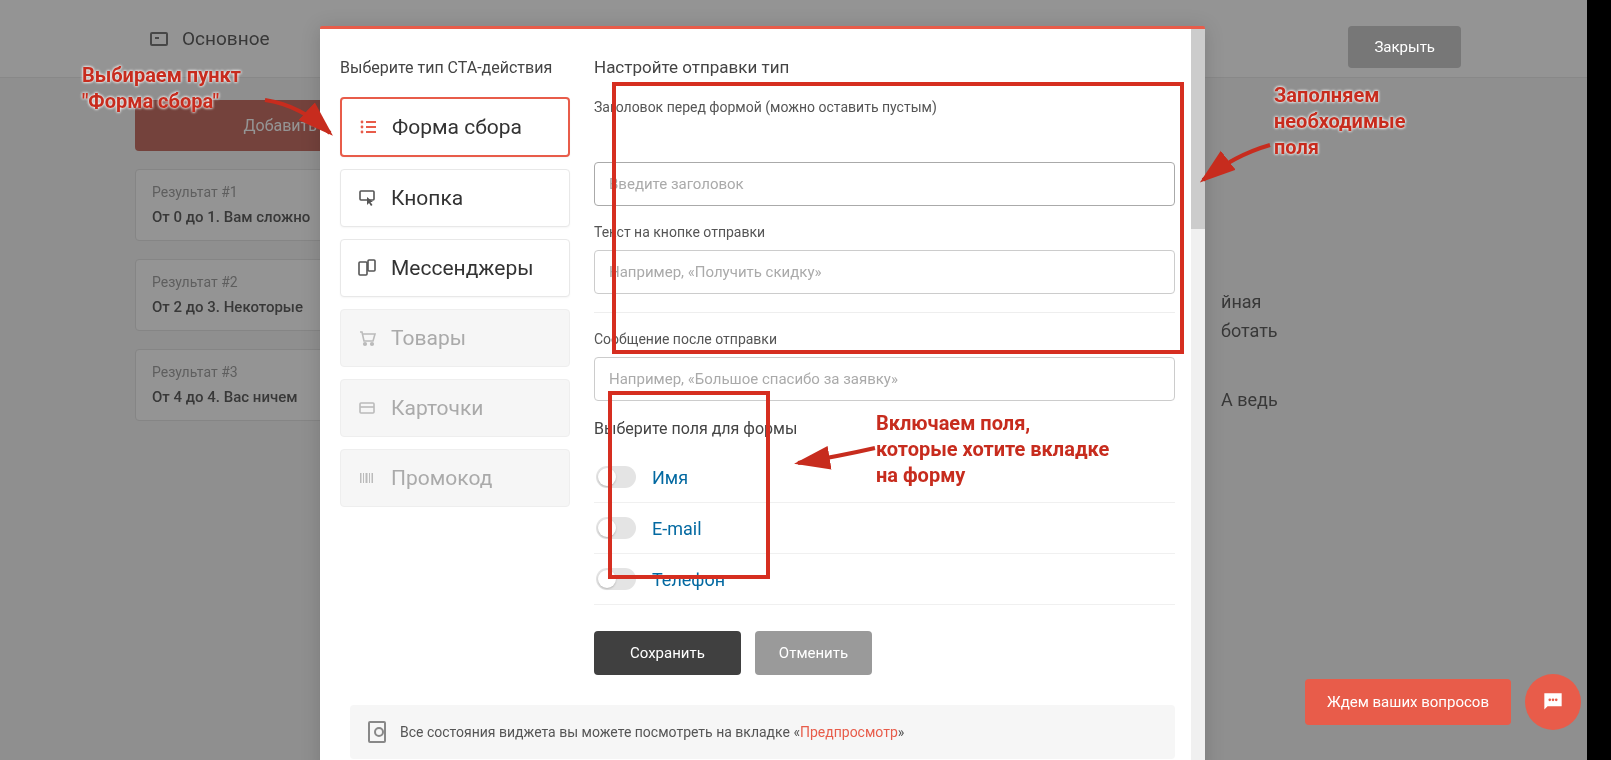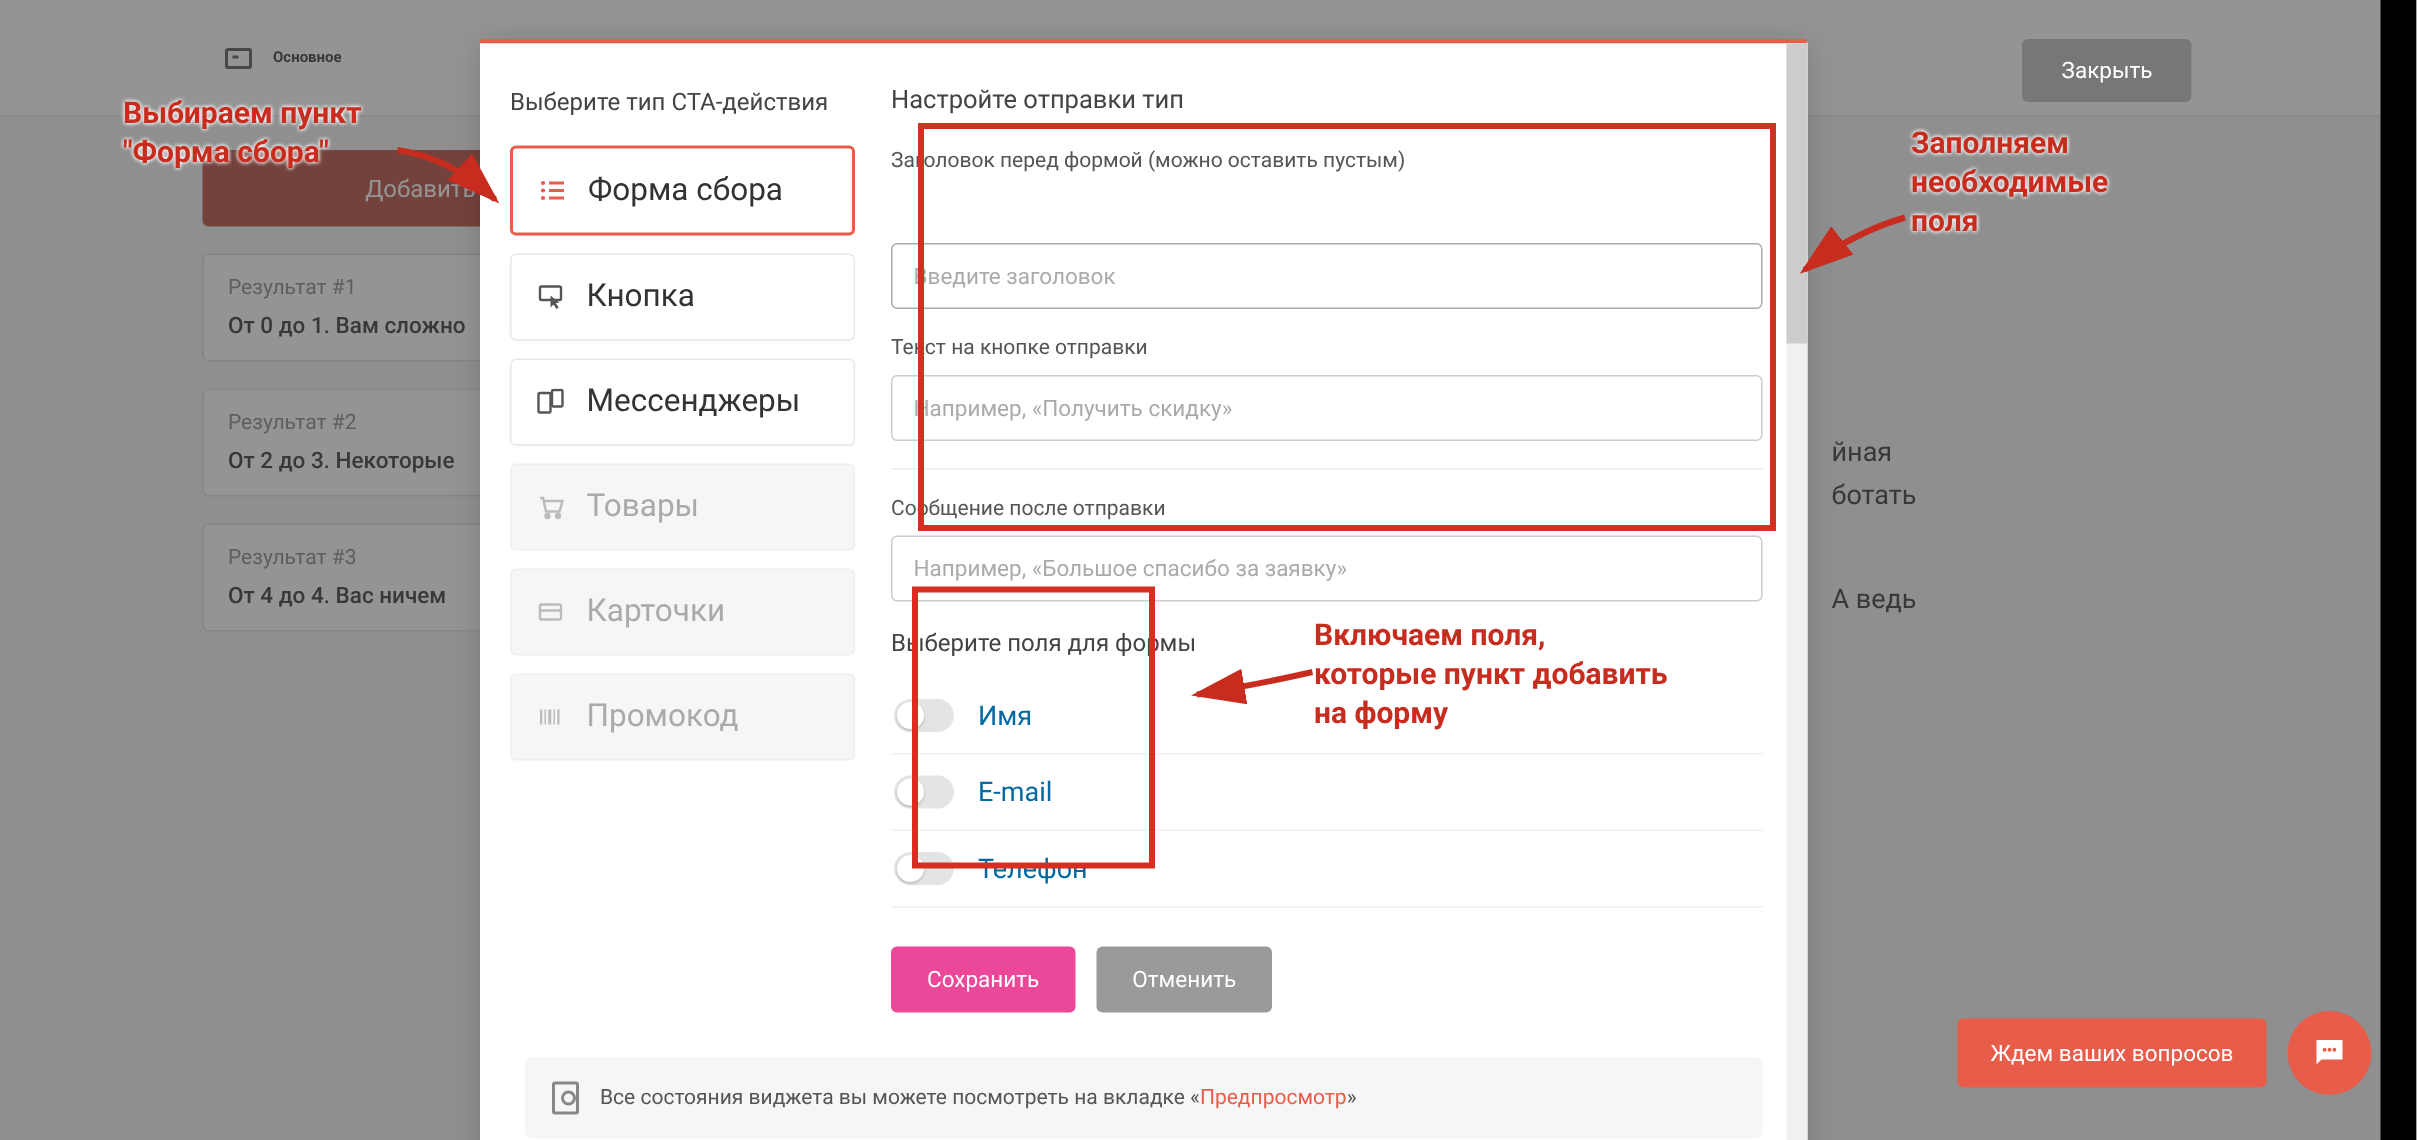--- a/index.html
+++ b/index.html
@@ -6,21 +6,21 @@
 body { width: 1611px; height: 760px; background: #f4f4f4; position: relative; overflow: hidden; }
 
 
 .bg-dim { position: absolute; inset: 0; background: rgba(60,60,60,0.55); z-index: 5; pointer-events: none; }
 
 
 .bg-header { position: absolute; top: 0; left: 0; right: 0; height: 78px; background: #fff; border-bottom: 1px solid #e5e5e5; }
 .bg-header-inner { display: flex; align-items: center; padding: 0 150px; height: 100%; gap: 14px; }
 .bg-icon-square { width: 18px; height: 14px; border: 2px solid #555; border-radius: 2px; position: relative; }
 .bg-icon-square::before { content:""; position:absolute; left:3px; top:3px; width:4px; height:2px; background:#555; }
-.bg-header-title { font-size: 10px; color: #333; font-weight: 700; }
+.bg-header-title { font-size: 19px; color: #333; font-weight: 400; }
 .bg-close-btn { position: absolute; right: 150px; top: 26px; background: #777; color: #fff; border: none; padding: 12px 26px; border-radius: 4px; font-size: 15px; z-index: 20; }
 
 .bg-body { position: absolute; top: 78px; left: 0; right: 0; bottom: 0; background: #f4f4f4; }
 .bg-sidebar { position: absolute; left: 135px; top: 22px; width: 320px; }
 .bg-add-btn { background: #b84a3c; color: #fff; border: none; width: 100%; padding: 16px; font-size: 16px; border-radius: 4px; text-align: center; }
 .bg-result-card { background: #fff; border: 1px solid #ddd; border-radius: 4px; padding: 14px 16px; margin-top: 18px; }
 .bg-result-title { color: #888; font-size: 14px; }
 .bg-result-text { color: #333; font-size: 15px; margin-top: 8px; font-weight: 500; }
 .bg-right-text { position: absolute; right: 140px; top: 210px; width: 250px; color: #333; font-size: 18px; line-height: 1.6; }
 
@@ -50,21 +50,21 @@
 .divider-line { height: 1px; background: #eee; margin: 14px 0 18px; }
 
 .fields-title { font-size: 16px; color: #444; margin-bottom: 14px; }
 .field-toggle-row { display: flex; align-items: center; gap: 16px; padding: 14px 2px; border-bottom: 1px solid #f0f0f0; }
 .field-toggle-row:last-of-type { border-bottom: none; }
 .toggle { width: 40px; height: 22px; background: #e4e4e4; border-radius: 11px; position: relative; cursor: pointer; }
 .toggle-knob { position: absolute; left: 2px; top: 2px; width: 18px; height: 18px; background: #fff; border-radius: 50%; box-shadow: 0 1px 2px rgba(0,0,0,0.2); }
 .field-name { font-size: 18px; color: #0369a1; }
 
 .modal-actions { display: flex; gap: 14px; margin-top: 26px; }
-.btn-save { background: #ec4899; color: #fff; border: none; padding: 13px 24px; border-radius: 4px; font-size: 15px; cursor: pointer; }
+.btn-save { background: #404040; color: #fff; border: none; padding: 13px 36px; border-radius: 4px; font-size: 15px; cursor: pointer; }
 .btn-cancel { background: #9a9a9a; color: #fff; border: none; padding: 13px 24px; border-radius: 4px; font-size: 15px; cursor: pointer; }
 
 .info-bar { margin: 20px 30px 0 30px; background: #f6f6f6; border-radius: 4px; padding: 16px 18px; display: flex; align-items: center; gap: 14px; font-size: 14px; color: #555; }
 .info-link { color: #e85c4a; }
 .info-icon { width: 18px; height: 22px; border: 2px solid #888; border-radius: 2px; position: relative; flex-shrink: 0; }
 .info-icon::before { content:""; position:absolute; left:4px; top:4px; width:6px; height:6px; border:2px solid #888; border-radius:50%; }
 
 
 .anno { position: absolute; z-index: 30; font-weight: 700; color: #c72c1e; font-size: 20px; line-height: 1.3; text-shadow: 0 0 3px #fff, 0 0 3px #fff; pointer-events: none; }
 .red-box { position: absolute; border: 4px solid #d62e20; z-index: 25; pointer-events: none; }
@@ -248,21 +248,21 @@
   <div>Выбираем пункт</div>
   <div>"Форма сбора"</div>
 </div>
 <div class="anno" style="left:1274px; top:82px;">
   <div>Заполняем</div>
   <div>необходимые</div>
   <div>поля</div>
 </div>
 <div class="anno" style="left:876px; top:410px;">
   <div>Включаем поля,</div>
-  <div>которые пункт добавить</div>
+  <div>которые хотите вкладке</div>
   <div>на форму</div>
 </div>
 
 <svg class="arrow-svg" style="left:260px; top:95px;" width="80" height="50">
   <defs>
       <marker id="ah1" markerWidth="10" markerHeight="10" refX="8" refY="3" orient="auto">
         <path d="M0,0 L9,3 L0,6 Z" fill="#c72c1e"></path>
       </marker>
     </defs>
   <path d="M5 5 Q 40 10 70 38" stroke="#c72c1e" stroke-width="4" fill="none" marker-end="url(#ah1)"></path>

